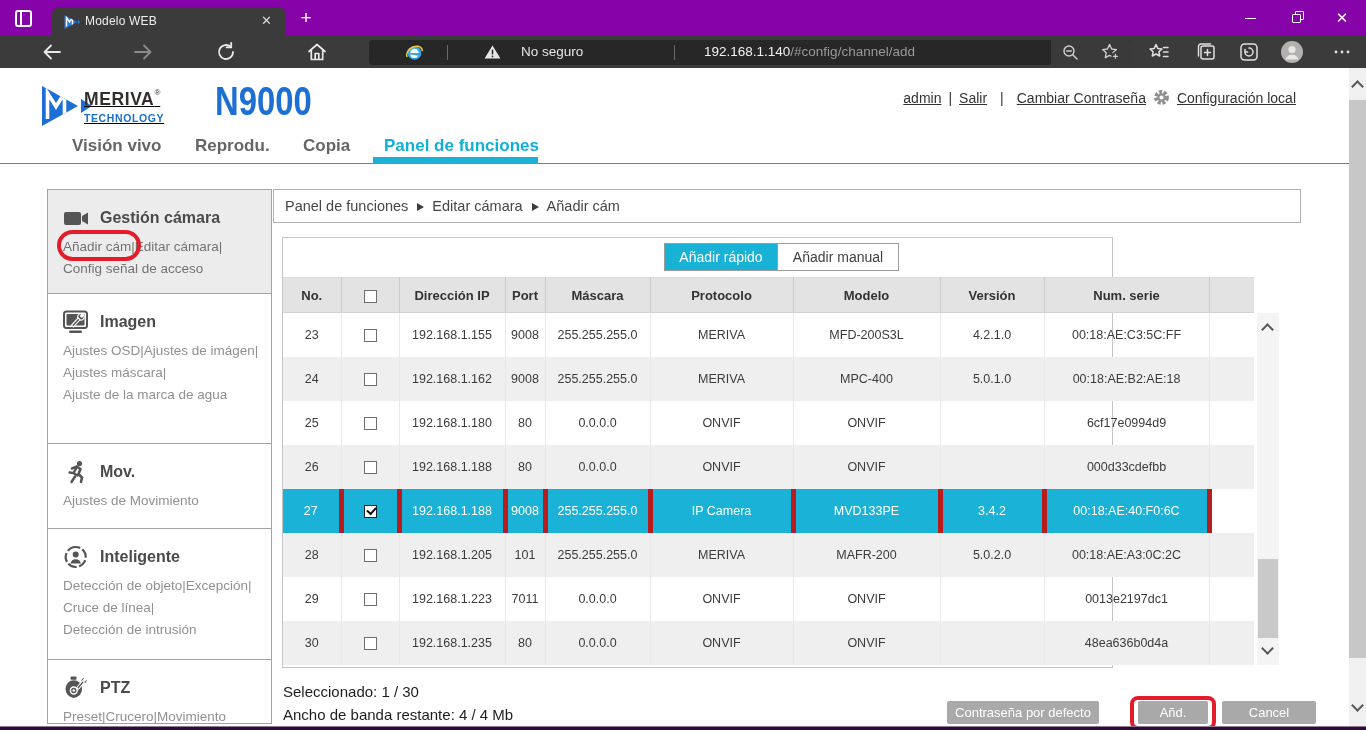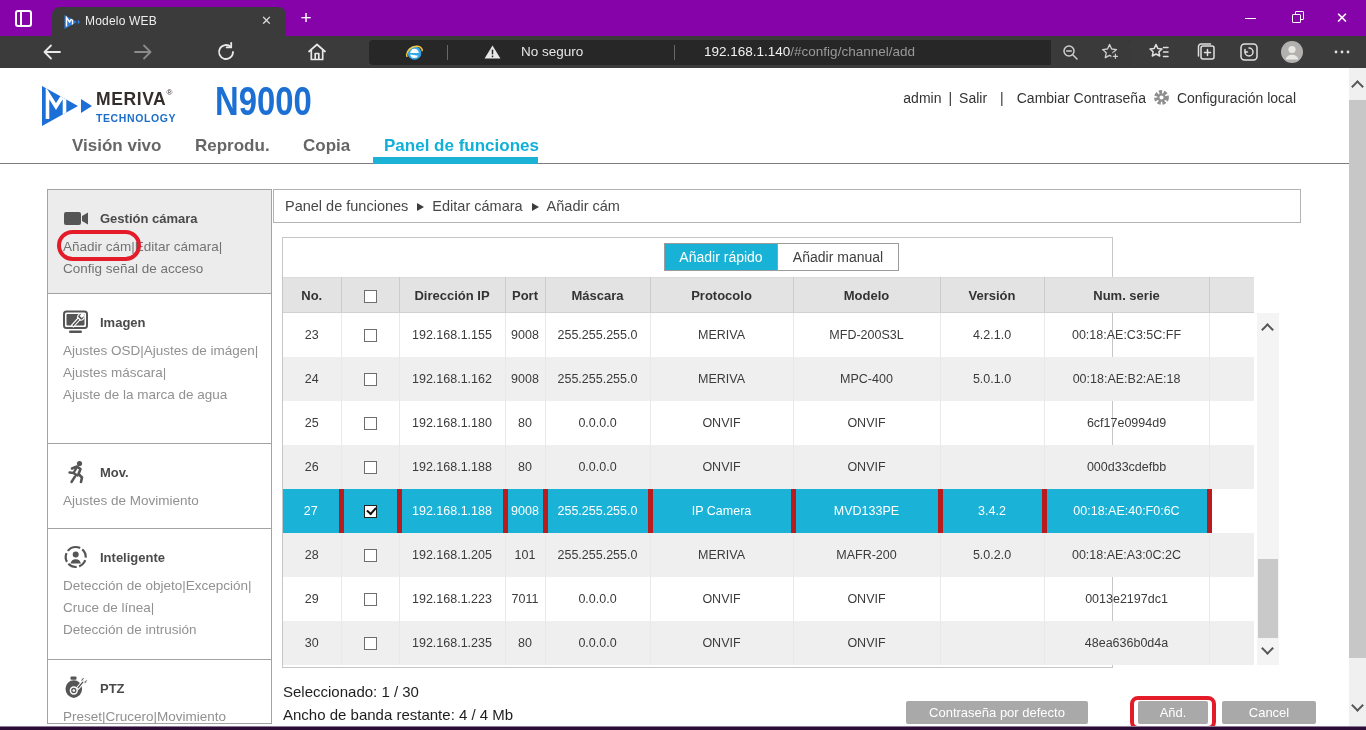--- a/index.html
+++ b/index.html
@@ -34,39 +34,39 @@
   #url .path { color:#999; }
   #zoomout-icon { position:absolute; left:693px; top:4px; width:17px; height:17px; }
   #star-add-icon { position:absolute; left:732px; top:3px; width:19px; height:18px; }
 
   
   #page { position:absolute; left:0; top:68px; width:1349px; height:658px; background:#fff; }
 
   
   #pagehead { position:absolute; left:0; top:0; width:1349px; height:96px; border-bottom:1px solid #7d7d7d; background:#fff; }
   #logo { position:absolute; left:41px; top:17px; width:52px; height:42px; }
-  #brand { position:absolute; left:96px; top:20px; }
+  #brand { position:absolute; left:84px; top:20px;text-decoration:underline; }
   #brand-name { font-size:17.5px; font-weight:bold; color:#332e2c; letter-spacing:.6px; }
   #brand-reg { font-size:8px; color:#332e2c; vertical-align:10px; }
   #brand-sub { font-size:10.5px; font-weight:bold; color:#1b6ec8; letter-spacing:.6px; margin-top:2px; }
   #product-title { position:absolute; left:215px; top:10px; font-size:41px; font-weight:bold; color:#1c6fd3; transform:scaleX(.8); transform-origin:left center; }
-  #userbar { position:absolute; right:53px; top:21px; font-size:14px; color:#333; display:flex; align-items:center; gap:7px; }
+  #userbar { position:absolute; right:53px; top:21px; font-size:14px; color:#333; display:flex; align-items:center; gap:7px;text-decoration:underline; }
   #gear-icon { width:17px; height:17px; }
   #nav { position:absolute; left:0; bottom:0; width:100%; height:34px; }
   .nav-item { position:absolute; bottom:7px; font-size:17px; font-weight:bold; color:#666; }
   .nav-item.active { color:#10b0d8; }
   #nav-underline { position:absolute; left:373px; bottom:-1px; width:165px; height:7px; background:#1cb2d6; }
 
   
   #sidebar { position:absolute; left:47px; top:121px; width:225px; height:535px; border:1px solid #a3a3a3; background:#fff; }
   .side-sec { position:relative; padding:15px 10px 0 15px; border-bottom:1px solid #a3a3a3; }
   .side-sec:last-child { border-bottom:none; }
   .sec-head { display:flex; align-items:center; gap:11px; height:26px; margin-bottom:5px; }
   .sec-head svg { width:26px; height:24px; flex:none; }
-  .sec-title { font-size:13px; font-weight:bold; color:#4a4a4a; }
+  .sec-title { font-size:16px; font-weight:bold; color:#4a4a4a; }
   .sec-item { font-size:13.5px; color:#919191; line-height:22px; white-space:nowrap; }
   .side-sec.current .sec-item { color:#737373; }
   #sec-gestion { height:104px; background:#ececec; }
   #sec-imagen  { height:150px; }
   #sec-mov     { height:85px;  }
   #sec-intel   { height:131px; }
   #sec-ptz     { height:80px;  }
   #red-oval { position:absolute; left:9px; top:40px; width:84px; height:31px; border:4px solid #e41b28; border-radius:16px; pointer-events:none; }
 
   
@@ -103,21 +103,21 @@
   #table-thumb { position:absolute; left:1px; top:246px; width:20px; height:79px; background:#c9c9c9; }
   #page-scroll { position:absolute; left:1349px; top:68px; width:17px; height:658px; background:#f0f0f0; }
   #page-scroll .chev.up { position:absolute; left:4px; top:14px; }
   #page-scroll .chev.down { position:absolute; left:4px; top:633px; }
   #page-thumb { position:absolute; left:0; top:32px; width:17px; height:558px; background:#c7c7c7; }
 
   
   #sel-text { position:absolute; left:283px; top:615px; font-size:15px; color:#1e1e1e; }
   #bw-text { position:absolute; left:283px; top:638px; font-size:15px; color:#1e1e1e; }
   .gbtn { position:absolute; top:633px; height:23px; background:#a9a9a9; color:#fff; font-size:13px; text-align:center; line-height:23px; border-radius:2px; }
-  #btn-pass { left:906px; width:182px; }
+  #btn-pass { left:947px; width:152px; }
   #btn-add { left:1138px; width:70px; }
   #btn-cancel { left:1222px; width:94px; }
   #red-rect { position:absolute; left:1130px; top:628px; width:86px; height:34px; border:4px solid #e41b28; border-radius:8px; pointer-events:none; }
 
   #bottomstrip { position:absolute; left:0; top:726px; width:1366px; height:4px; background:linear-gradient(180deg,#8e7997 0,#8e7997 1px,#2b0d36 1px,#2b0d36 100%); }
 </style>
 </head>
 <body>
 
 <div id="titlebar">

